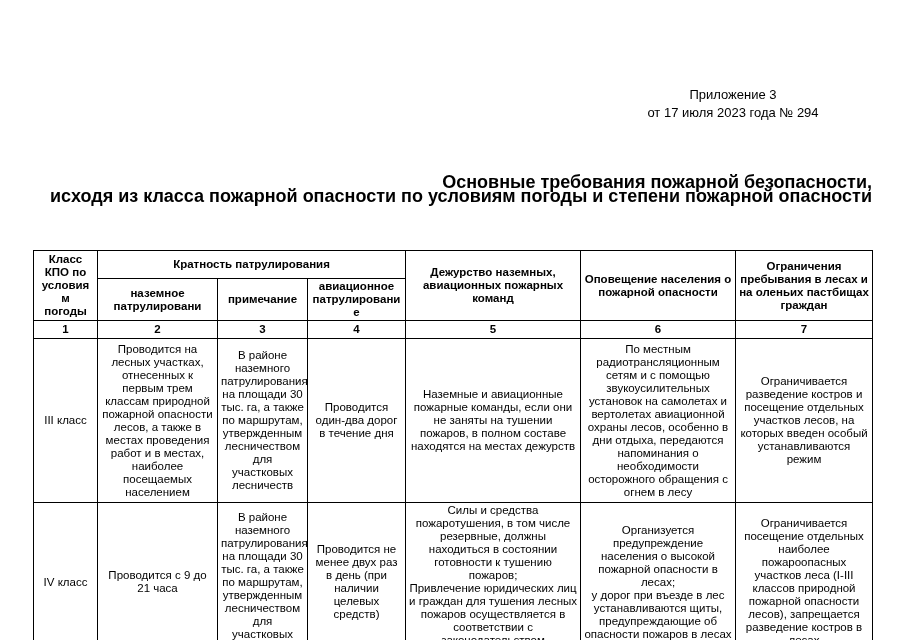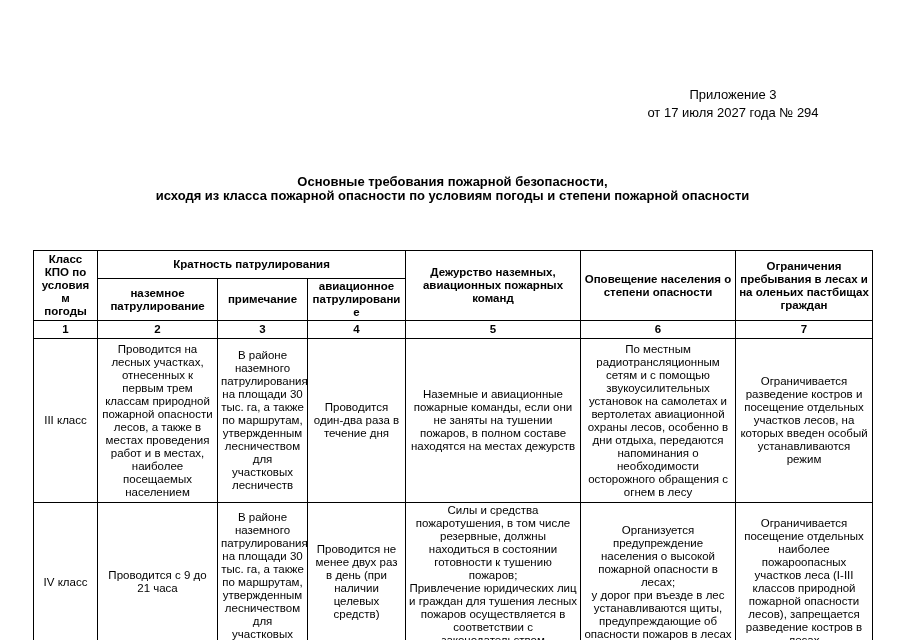--- a/index.html
+++ b/index.html
@@ -24,23 +24,23 @@
     width: 346px;
     text-align: center;
     font-size: 13px;
     line-height: 17.5px;
   }
   .doc-title {
     position: absolute;
     top: 175px;
     left: 33px;
     width: 839px;
-    text-align: center;
+    text-align: right;
     font-weight: bold;
-    font-size: 13px;
+    font-size: 18px;
     line-height: 14px;
   }
   table.fire-table {
     position: absolute;
     top: 218px;
     left: 33px;
     width: 839px;
     border-collapse: collapse;
     table-layout: fixed;
     font-size: 11.5px;
@@ -67,21 +67,21 @@
   tr.row-4 { height: 133px; }
   tr.row-4 td { border-bottom: 3px solid #8f8f8f; }
 </style>
 </head>
 <body>
 
 <div class="page">
 
   <div class="appendix">
     <div>Приложение 3</div>
-    <div>от  17 июля  2027 года  №  294</div>
+    <div>от  17 июля  2023 года  №  294</div>
   </div>
 
   <div class="doc-title">
     <div>Основные требования пожарной безопасности,</div>
     <div>исходя из класса пожарной опасности по условиям погоды и степени пожарной опасности</div>
   </div>
 
   <table class="fire-table">
     <colgroup>
       <col style="width:64px">
@@ -97,48 +97,48 @@
         <th rowspan="2">Класс
 КПО по
 условия
 м
 погоды</th>
         <th colspan="3">Кратность патрулирования</th>
         <th rowspan="2">Дежурство наземных,
 авиационных пожарных
 команд</th>
         <th rowspan="2">Оповещение населения о
-степени опасности</th>
+пожарной опасности</th>
         <th rowspan="2">Ограничения
 пребывания в лесах и
 на оленьих пастбищах
 граждан</th>
       </tr>
       <tr class="h2">
         <th>наземное
-патрулирование</th>
+патрулировани</th>
         <th>примечание</th>
         <th>авиационное
 патрулировани
 е</th>
       </tr>
       <tr class="hn">
         <td>1</td>
         <td>2</td>
         <td>3</td>
         <td>4</td>
         <td>5</td>
         <td>6</td>
         <td>7</td>
       </tr>
       <tr class="row-3">
         <td>III класс</td>
         <td>Проводится на лесных участках, отнесенных к первым трем классам природной пожарной опасности лесов, а также в местах проведения работ и в местах, наиболее посещаемых населением</td>
         <td>В районе наземного патрулирования на площади 30 тыс. га, а также по маршрутам, утвержденным лесничеством для участковых лесничеств</td>
-        <td>Проводится один-два раза в течение дня</td>
+        <td>Проводится один-два дорог в течение дня</td>
         <td>Наземные и авиационные пожарные команды, если они не заняты на тушении пожаров, в полном составе находятся на местах дежурств</td>
         <td>По местным радиотрансляционным сетям и с помощью звукоусилительных установок на самолетах и вертолетах авиационной охраны лесов, особенно в дни отдыха, передаются напоминания о необходимости осторожного обращения с огнем в лесу</td>
         <td>Ограничивается разведение костров и посещение отдельных участков лесов, на которых введен особый устанавливаются режим</td>
       </tr>
       <tr class="row-4">
         <td>IV класс</td>
         <td>Проводится с 9 до 21 часа</td>
         <td>В районе наземного патрулирования на площади 30 тыс. га, а также по маршрутам, утвержденным лесничеством для участковых лесничеств</td>
         <td>Проводится не менее двух раз в день (при наличии целевых средств)</td>
         <td>Силы и средства пожаротушения, в том числе резервные, должны находиться в состоянии готовности к тушению пожаров;

